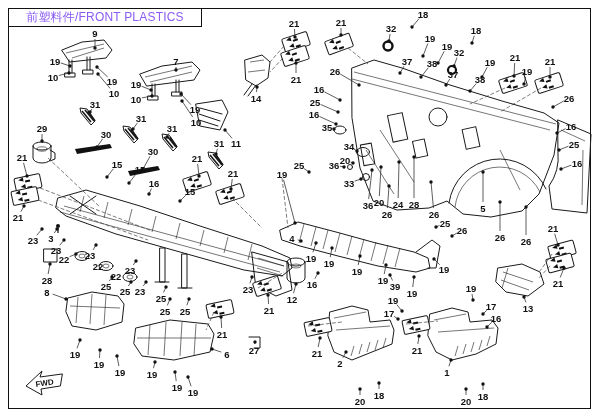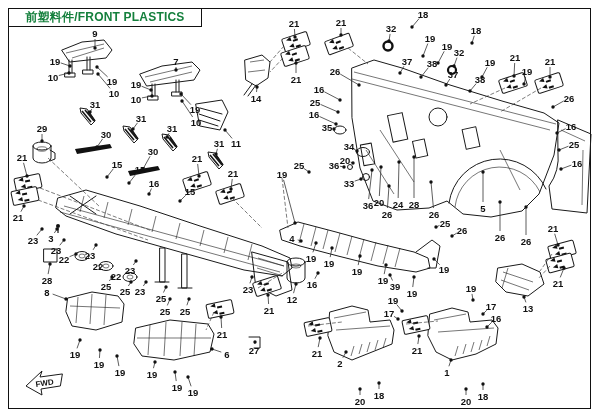--- a/index.html
+++ b/index.html
@@ -3,21 +3,21 @@
 <meta charset="utf-8">
 <style>
   html,body{margin:0;padding:0;background:#fff;}
   .page{position:relative;width:600px;height:418px;background:#fff;overflow:hidden;
         font-family:"Liberation Sans","DejaVu Sans",sans-serif;}
   .frame{position:absolute;left:8px;top:8px;width:583px;height:401px;
          border:1.6px solid #111;box-sizing:border-box;}
   .titlebox{position:absolute;left:8px;top:8px;width:194px;height:19px;
             border:1.6px solid #111;box-sizing:border-box;background:#fff;
             display:flex;align-items:center;justify-content:center;}
-  .titlebox span{font-size:12px;font-weight:700;color:#15803d;letter-spacing:.2px;white-space:nowrap;}
+  .titlebox span{font-size:12px;font-weight:400;color:#8b5cf6;letter-spacing:.2px;white-space:nowrap;}
   svg#art{position:absolute;left:0;top:0;}
   .p{fill:none;stroke:#1a1a1a;stroke-width:1;stroke-linejoin:round;stroke-linecap:round;}
   .thin{fill:none;stroke:#1a1a1a;stroke-width:.6;}
   .dash{fill:none;stroke:#444;stroke-width:.7;stroke-dasharray:4 2;}
   #callouts text{fill:#111;font-size:9.5px;font-weight:700;
                  font-family:"Liberation Sans","DejaVu Sans",sans-serif;text-anchor:middle;}
   #leaders line{stroke:#333;stroke-width:.8;}
   #leaders circle{fill:#111;stroke:none;}
   .fwdtext{fill:#111;font-size:8px;font-weight:700;}
 </style>

